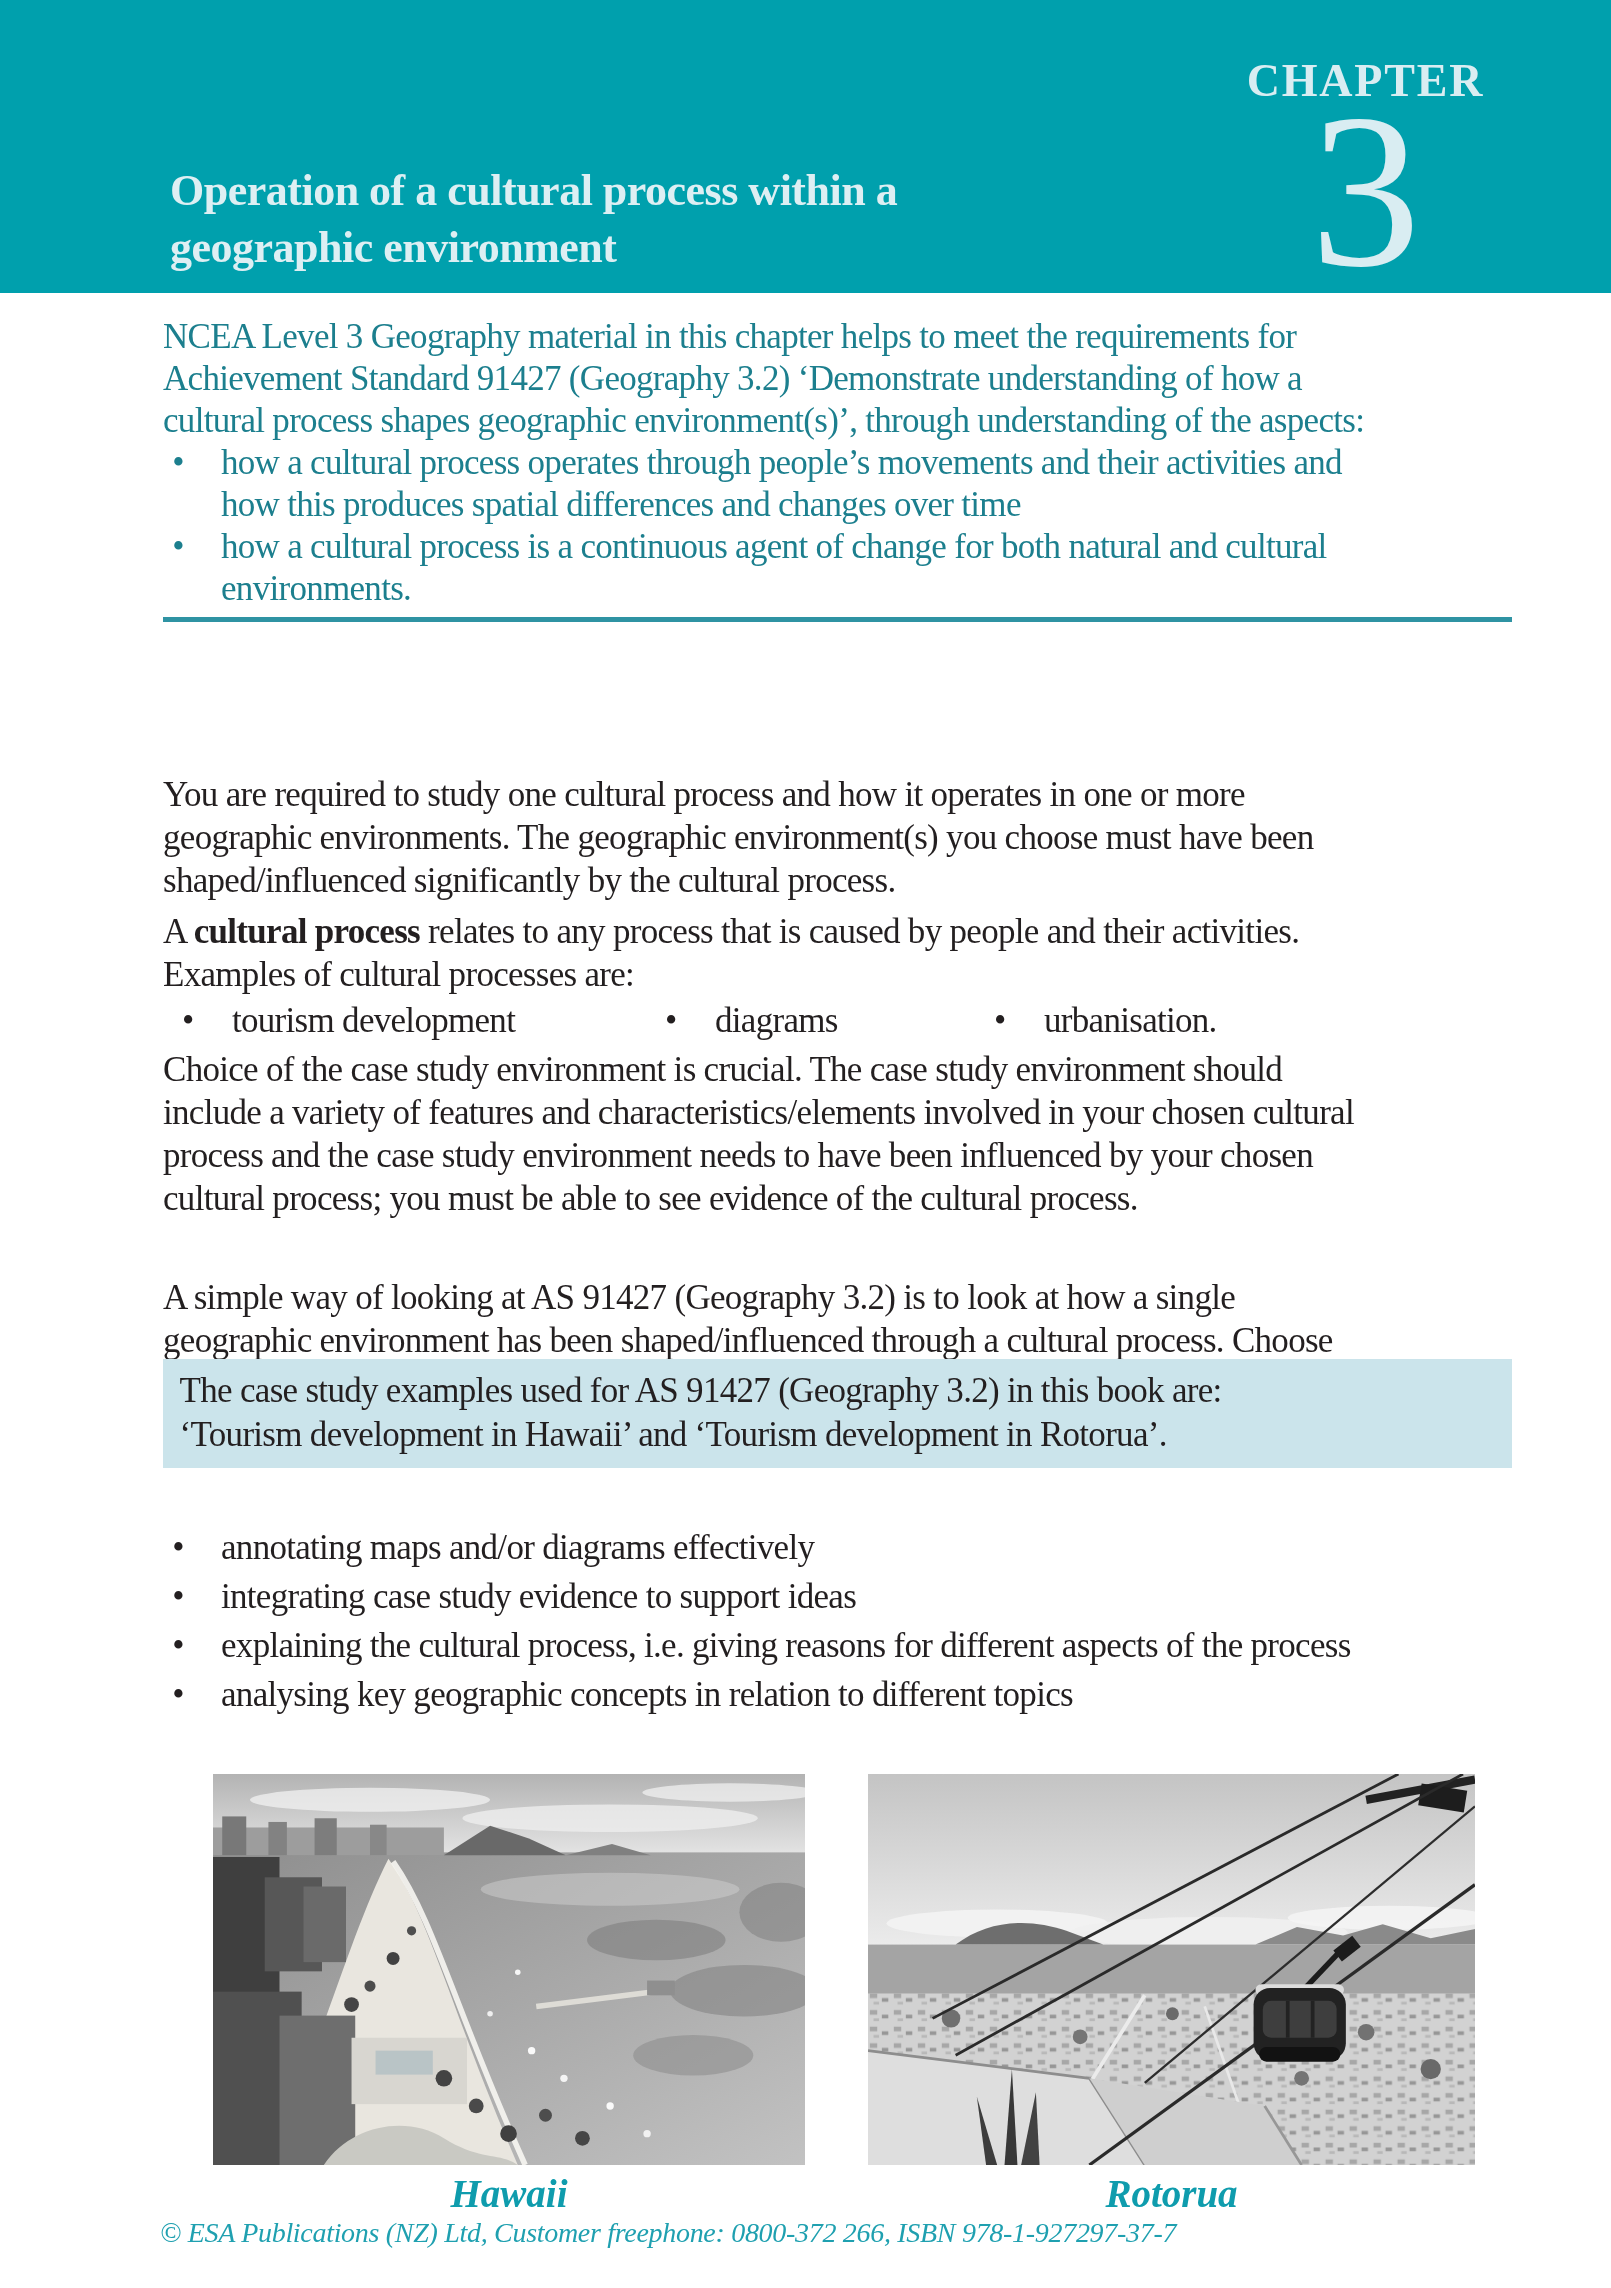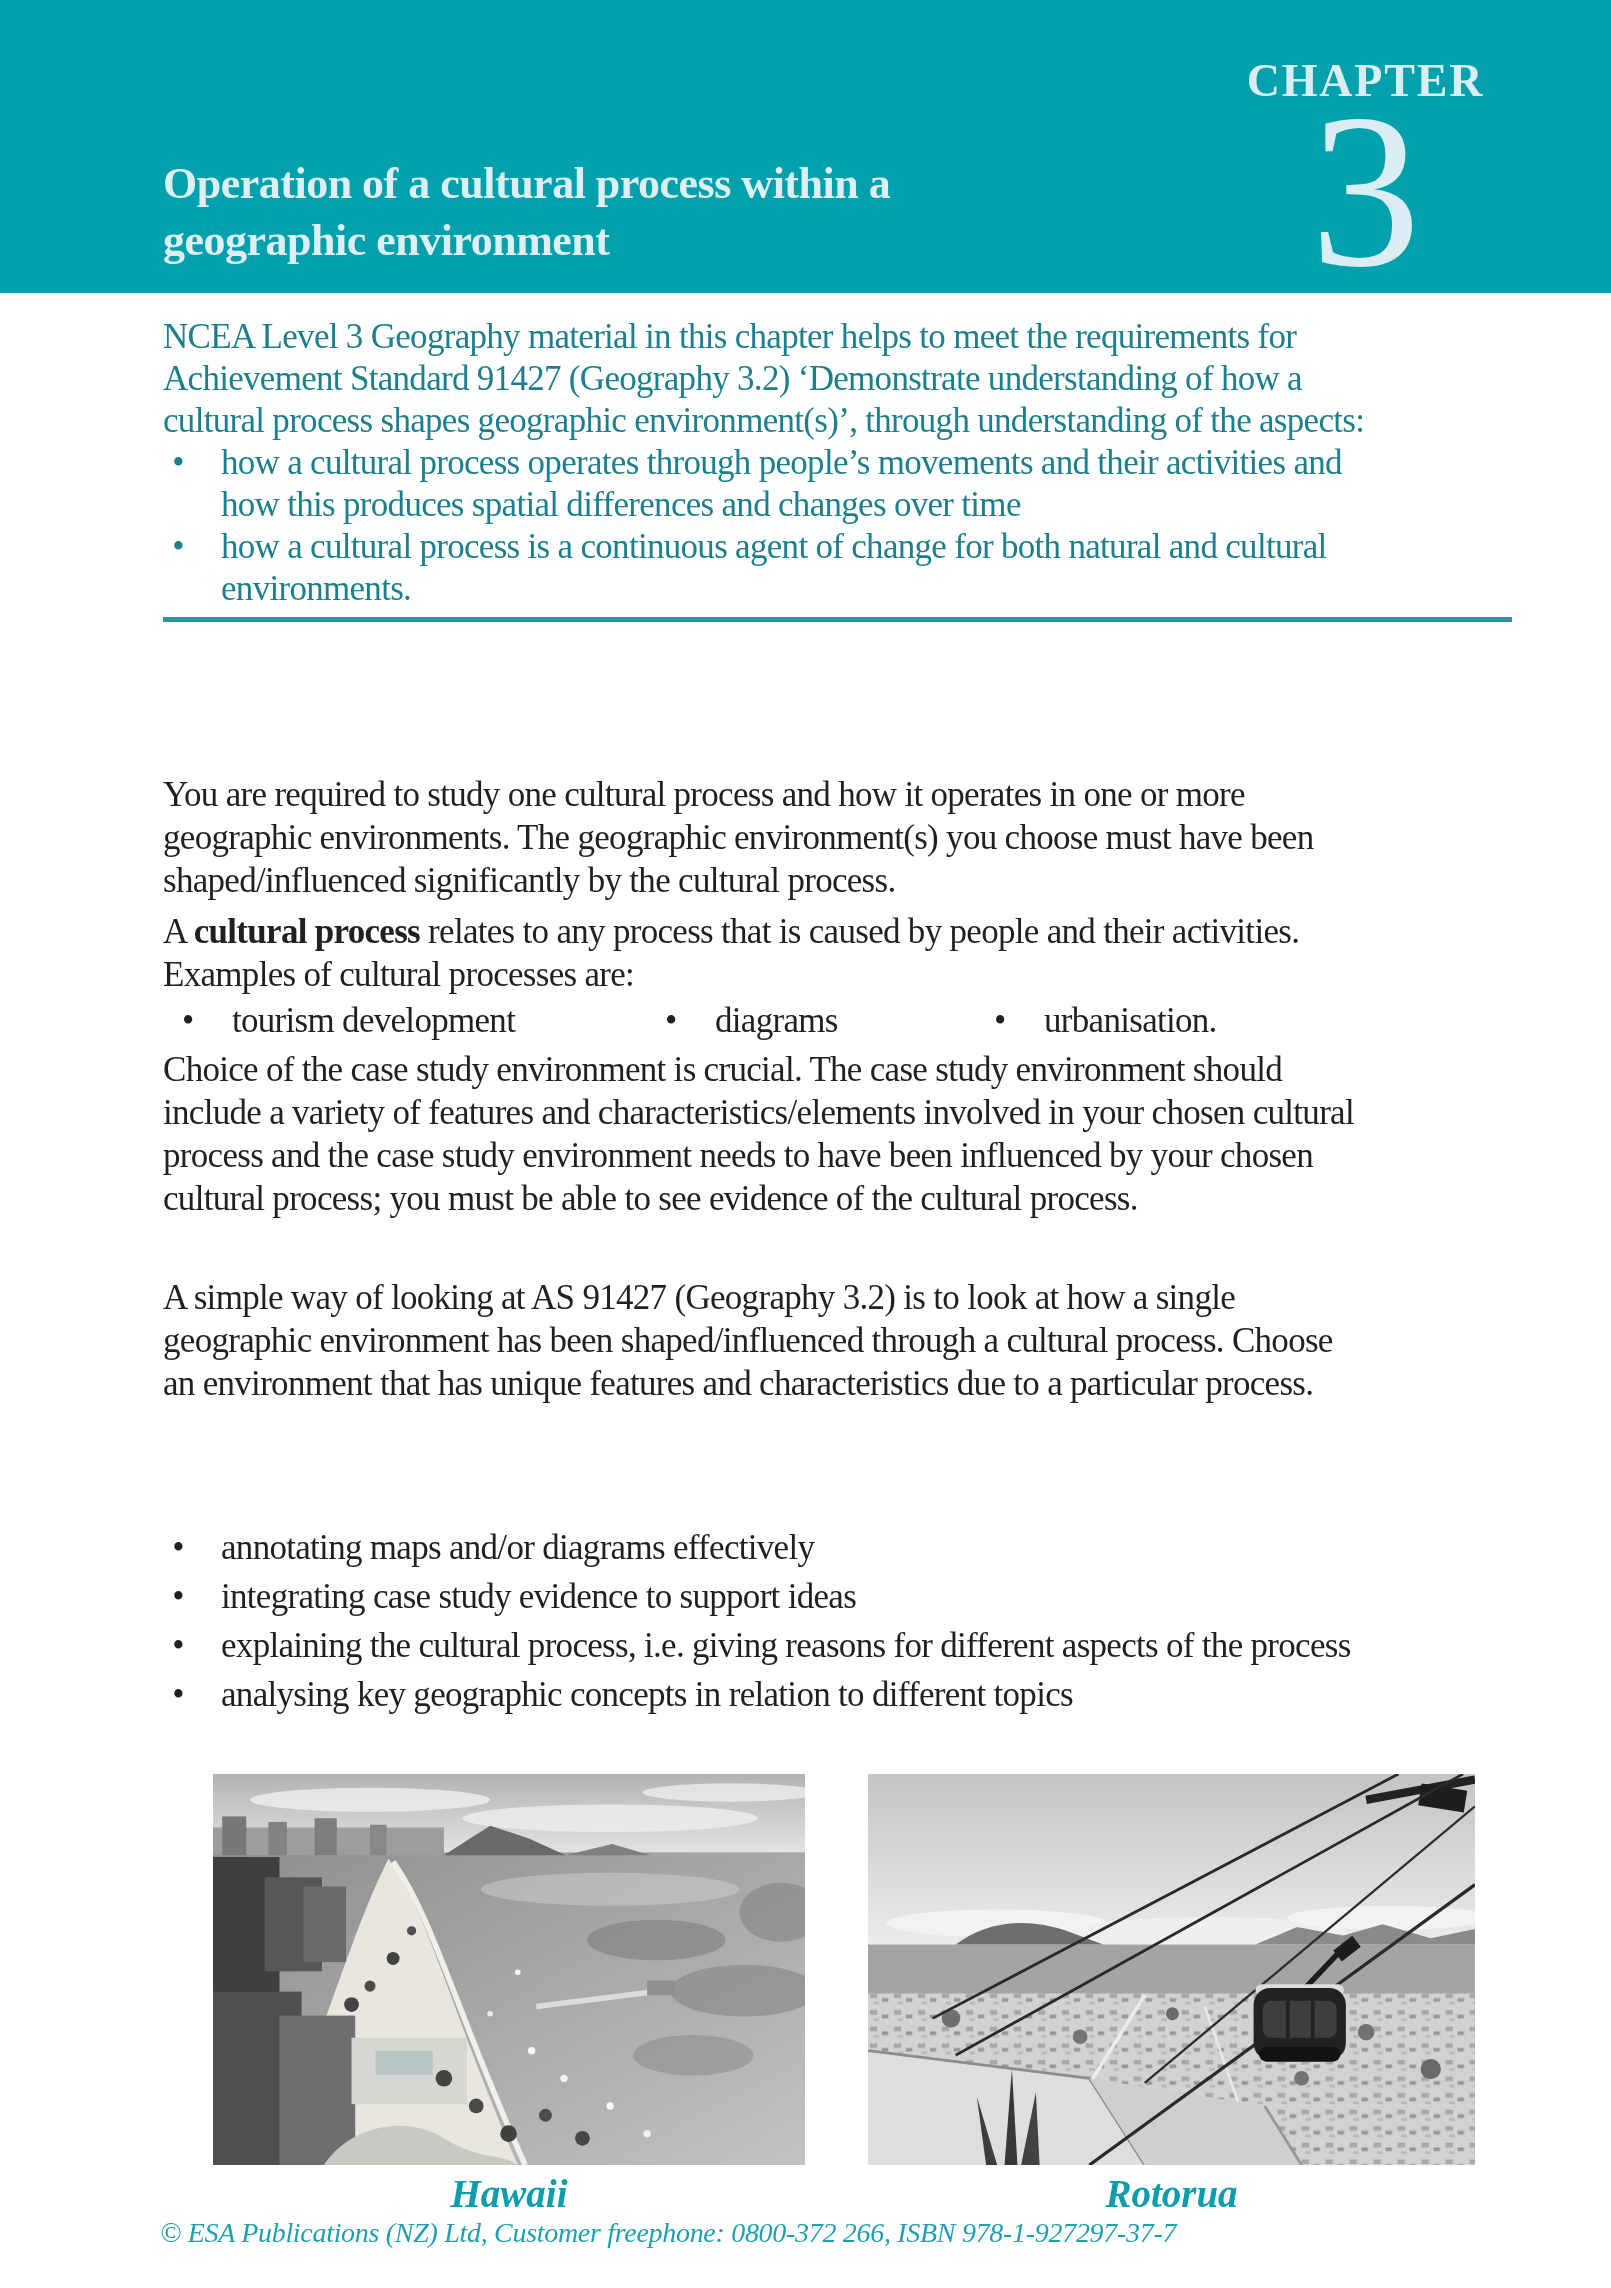--- a/index.html
+++ b/index.html
@@ -104,21 +104,21 @@
   }
 </style>
 </head>
 <body>
 
 <div class="page">
 
   <div class="header-band">
     <div class="chapter-label">CHAPTER</div>
     <div class="chapter-number">3</div>
-    <h1 class="page-title" style="margin:0">Operation of a cultural process within a
+    <h1 class="page-title" style="margin:7px">Operation of a cultural process within a
 geographic environment</h1>
   </div>
 
   <div class="intro">
     <p>NCEA Level 3 Geography material in this chapter helps to meet the requirements for
 Achievement Standard 91427 (Geography 3.2) ‘Demonstrate understanding of how a
 cultural process shapes geographic environment(s)’, through understanding of the aspects:</p>
     <ul class="bullet-list">
       <li>how a cultural process operates through people’s movements and their activities and
 how this produces spatial differences and changes over time</li>
@@ -152,20 +152,22 @@
 process and the case study environment needs to have been influenced by your chosen
 cultural process; you must be able to see evidence of the cultural process.</p>
   </div>
 
   <div class="para4 body-copy">
     <p>A simple way of looking at AS 91427 (Geography 3.2) is to look at how a single
 geographic environment has been shaped/influenced through a cultural process. Choose
 an environment that has unique features and characteristics due to a particular process.</p>
   </div>
 
+  <div class="callout">The case study examples used for AS 91427 (Geography 3.2) in this book are:
+‘Tourism development in Hawaii’ and ‘Tourism development in Rotorua’.</div>
 
   <ul class="bullet-list keyskills-list">
     <li>annotating maps and/or diagrams effectively</li>
     <li>integrating case study evidence to support ideas</li>
     <li>explaining the cultural process, i.e. giving reasons for different aspects of the process</li>
     <li>analysing key geographic concepts in relation to different topics</li>
   </ul>
 
   <div class="figure left">
     <svg class="photo" viewBox="0 0 641 424" preserveAspectRatio="none">

